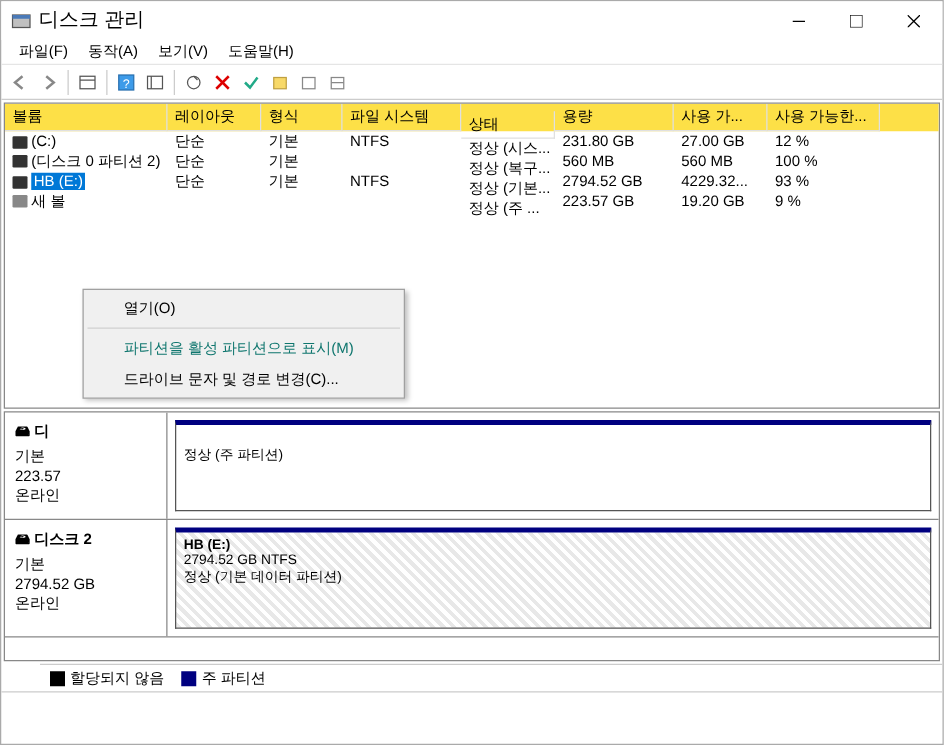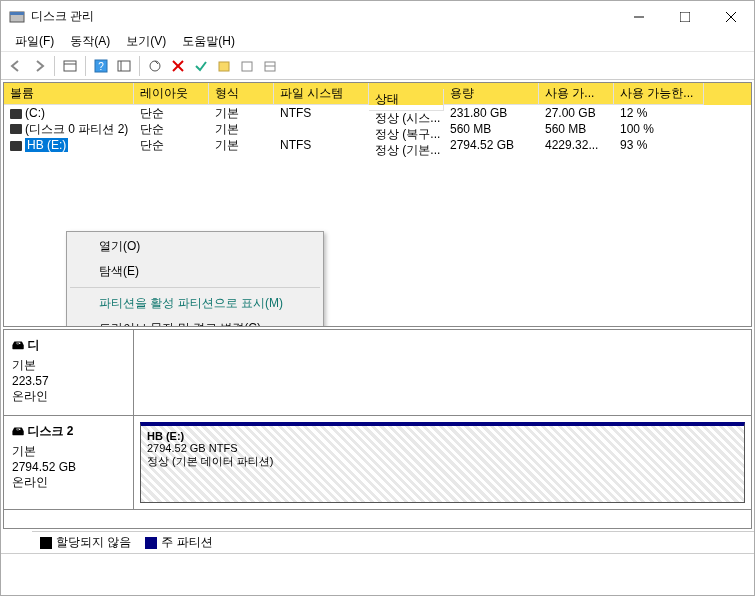--- a/index.html
+++ b/index.html
@@ -1,20 +1,20 @@
 <!DOCTYPE html>
 <html><head>
   <meta charset="utf-8">
   <style>
     * { box-sizing: border-box; margin: 0; padding: 0; font-family: "Segoe UI", "Malgun Gothic", sans-serif; }
     body { background: #fff; width: 755px; height: 596px; overflow: hidden; border: 1px solid #aaa; }
 
     .titlebar { height: 31px; display: flex; align-items: center; padding: 0 0 0 8px; background: #fff; }
     .titlebar .icon { width: 16px; height: 16px; margin-right: 6px; }
-    .titlebar .title { font-size: 12px; flex: 1; font-family: Liberation Serif, serif; }
+    .titlebar .title { font-size: 16px; flex: 1; }
     .titlebar .winbtn { width: 46px; height: 31px; display: flex; align-items: center; justify-content: center; font-size: 13px; }
     .titlebar .winbtn.close { width: 46px; }
 
     .menubar { height: 20px; display: flex; padding: 0 6px; font-size: 12px; border-bottom: 1px solid #e5e5e5; }
     .menubar .menu { padding: 1px 8px; }
 
     .toolbar { height: 28px; display: flex; align-items: center; padding: 2px 4px; border-bottom: 1px solid #ccc; gap: 1px; }
     .toolbar .btn { width: 22px; height: 22px; display: flex; align-items: center; justify-content: center; border: 1px solid transparent; }
     .toolbar .sep { width: 1px; height: 20px; background: #ccc; margin: 0 3px; }
 
@@ -190,40 +190,55 @@
     <div class="listrow">
       <div class="cell c0"><span class="vol-icon"></span><span class="selected-label">HB (E:)</span></div>
       <div class="cell c1">단순</div>
         <div class="cell c2">기본</div>
         <div class="cell c3">NTFS</div>
         <div class="cell c4">정상 (기본...</div>
         <div class="cell c5">2794.52 GB</div>
         <div class="cell c6">4229.32...</div>
         <div class="cell c7">93 %</div>
     </div>
+    <div class="listrow">
+      <div class="cell c0"><span class="vol-icon light"></span><span>새 볼</span></div>
+      <div class="cell c1"></div>
+        <div class="cell c2"></div>
+        <div class="cell c3"></div>
+        <div class="cell c4">정상 (주 ...</div>
+        <div class="cell c5">223.57 GB</div>
+        <div class="cell c6">19.20 GB</div>
+        <div class="cell c7">9 %</div>
+    </div>
   </div>
 
   <div class="ctxmenu">
     <div class="item">열기(O)</div>
-    <div class="item">탐색(E)</div>
     <div class="sep"></div>
     <div class="item disabled">파티션을 활성 파티션으로 표시(M)</div>
     <div class="item">드라이브 문자 및 경로 변경(C)...</div>
 
   </div>
 </div>
 
 <div class="graphical">
   <div class="disk-row" style="min-height:86px">
     <div class="disk-label">
       <div class="dname"><span>🖴</span> <span>디</span></div>
       <div>기본</div>
       <div>223.57</div>
       <div>온라인</div>
     </div>
+    <div class="disk-parts">
+      <div class="partition" style="flex:1">
+        <div class="pname">&nbsp;</div>
+        <div>정상 (주 파티션)</div>
+      </div>
+    </div>
   </div>
   <div class="disk-row" style="min-height:94px">
     <div class="disk-label">
       <div class="dname"><span>🖴</span> <span>디스크 2</span></div>
       <div>기본</div>
       <div>2794.52 GB</div>
       <div>온라인</div>
     </div>
     <div class="disk-parts">
       <div class="partition hatch" style="flex:1">

